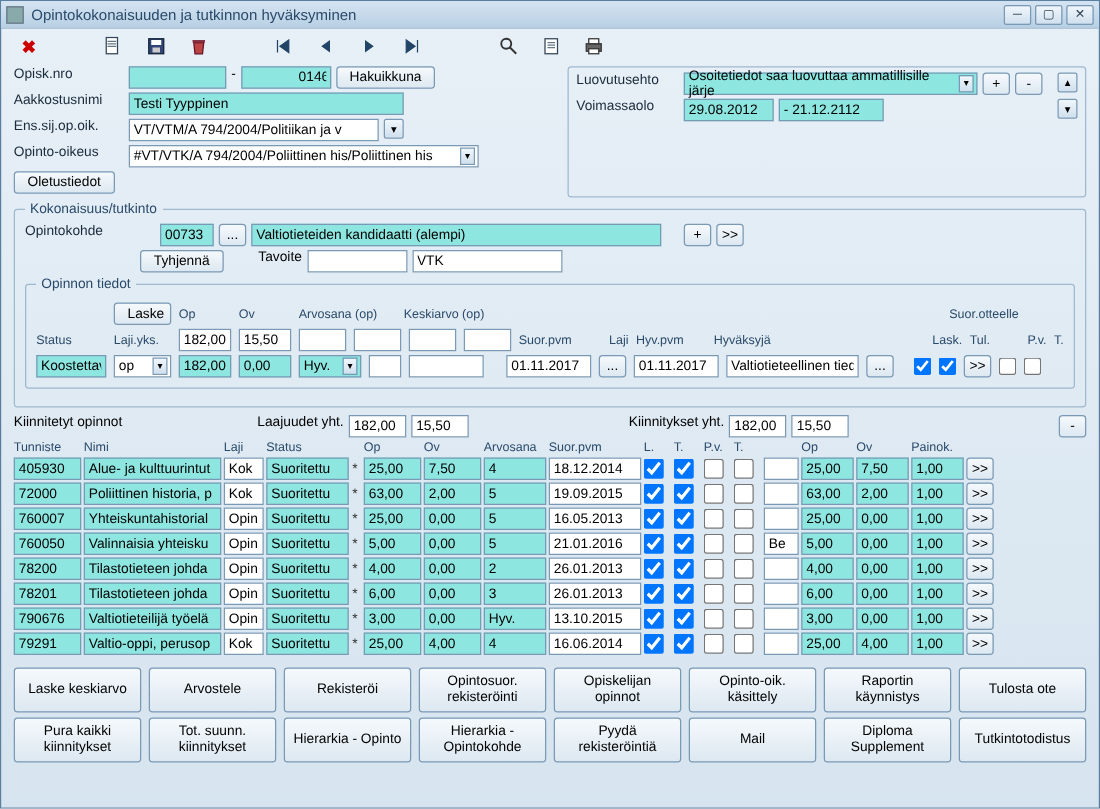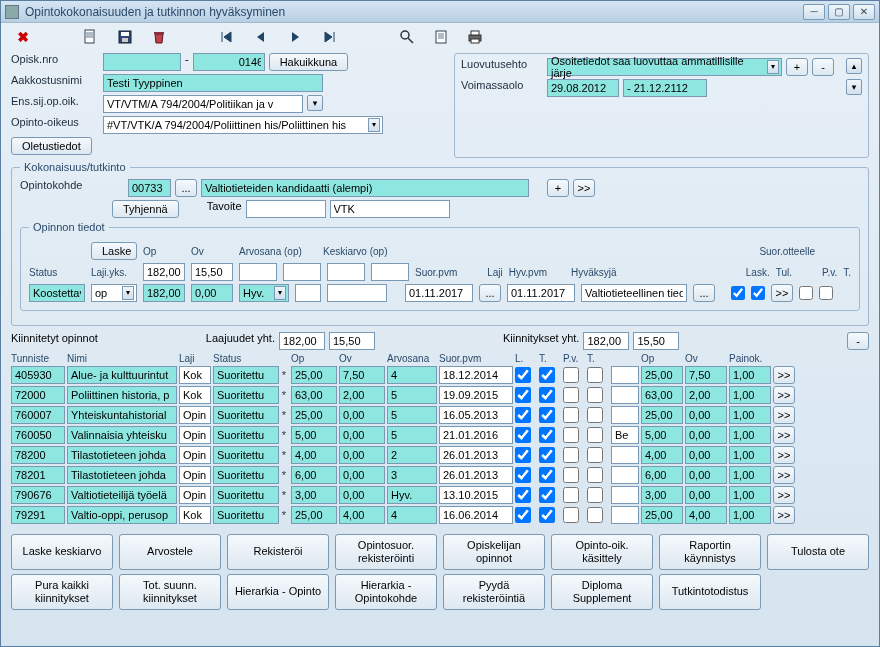--- a/index.html
+++ b/index.html
@@ -475,18 +475,19 @@
         <button class="btn big">Opinto-oik. käsittely</button>
         <button class="btn big">Raportin käynnistys</button>
         <button class="btn big">Tulosta ote</button>
       </div>
     <div class="btngrid" id="btnrow2" style="margin-top:4px">
         <button class="btn big">Pura kaikki kiinnitykset</button>
         <button class="btn big">Tot. suunn. kiinnitykset</button>
         <button class="btn big">Hierarkia - Opinto</button>
         <button class="btn big">Hierarkia - Opintokohde</button>
         <button class="btn big">Pyydä rekisteröintiä</button>
+        <button class="btn big">Mail</button>
         <button class="btn big">Diploma Supplement</button>
         <button class="btn big">Tutkintotodistus</button>
       </div>
 
   </div>
 </div>
 
 </body></html>

